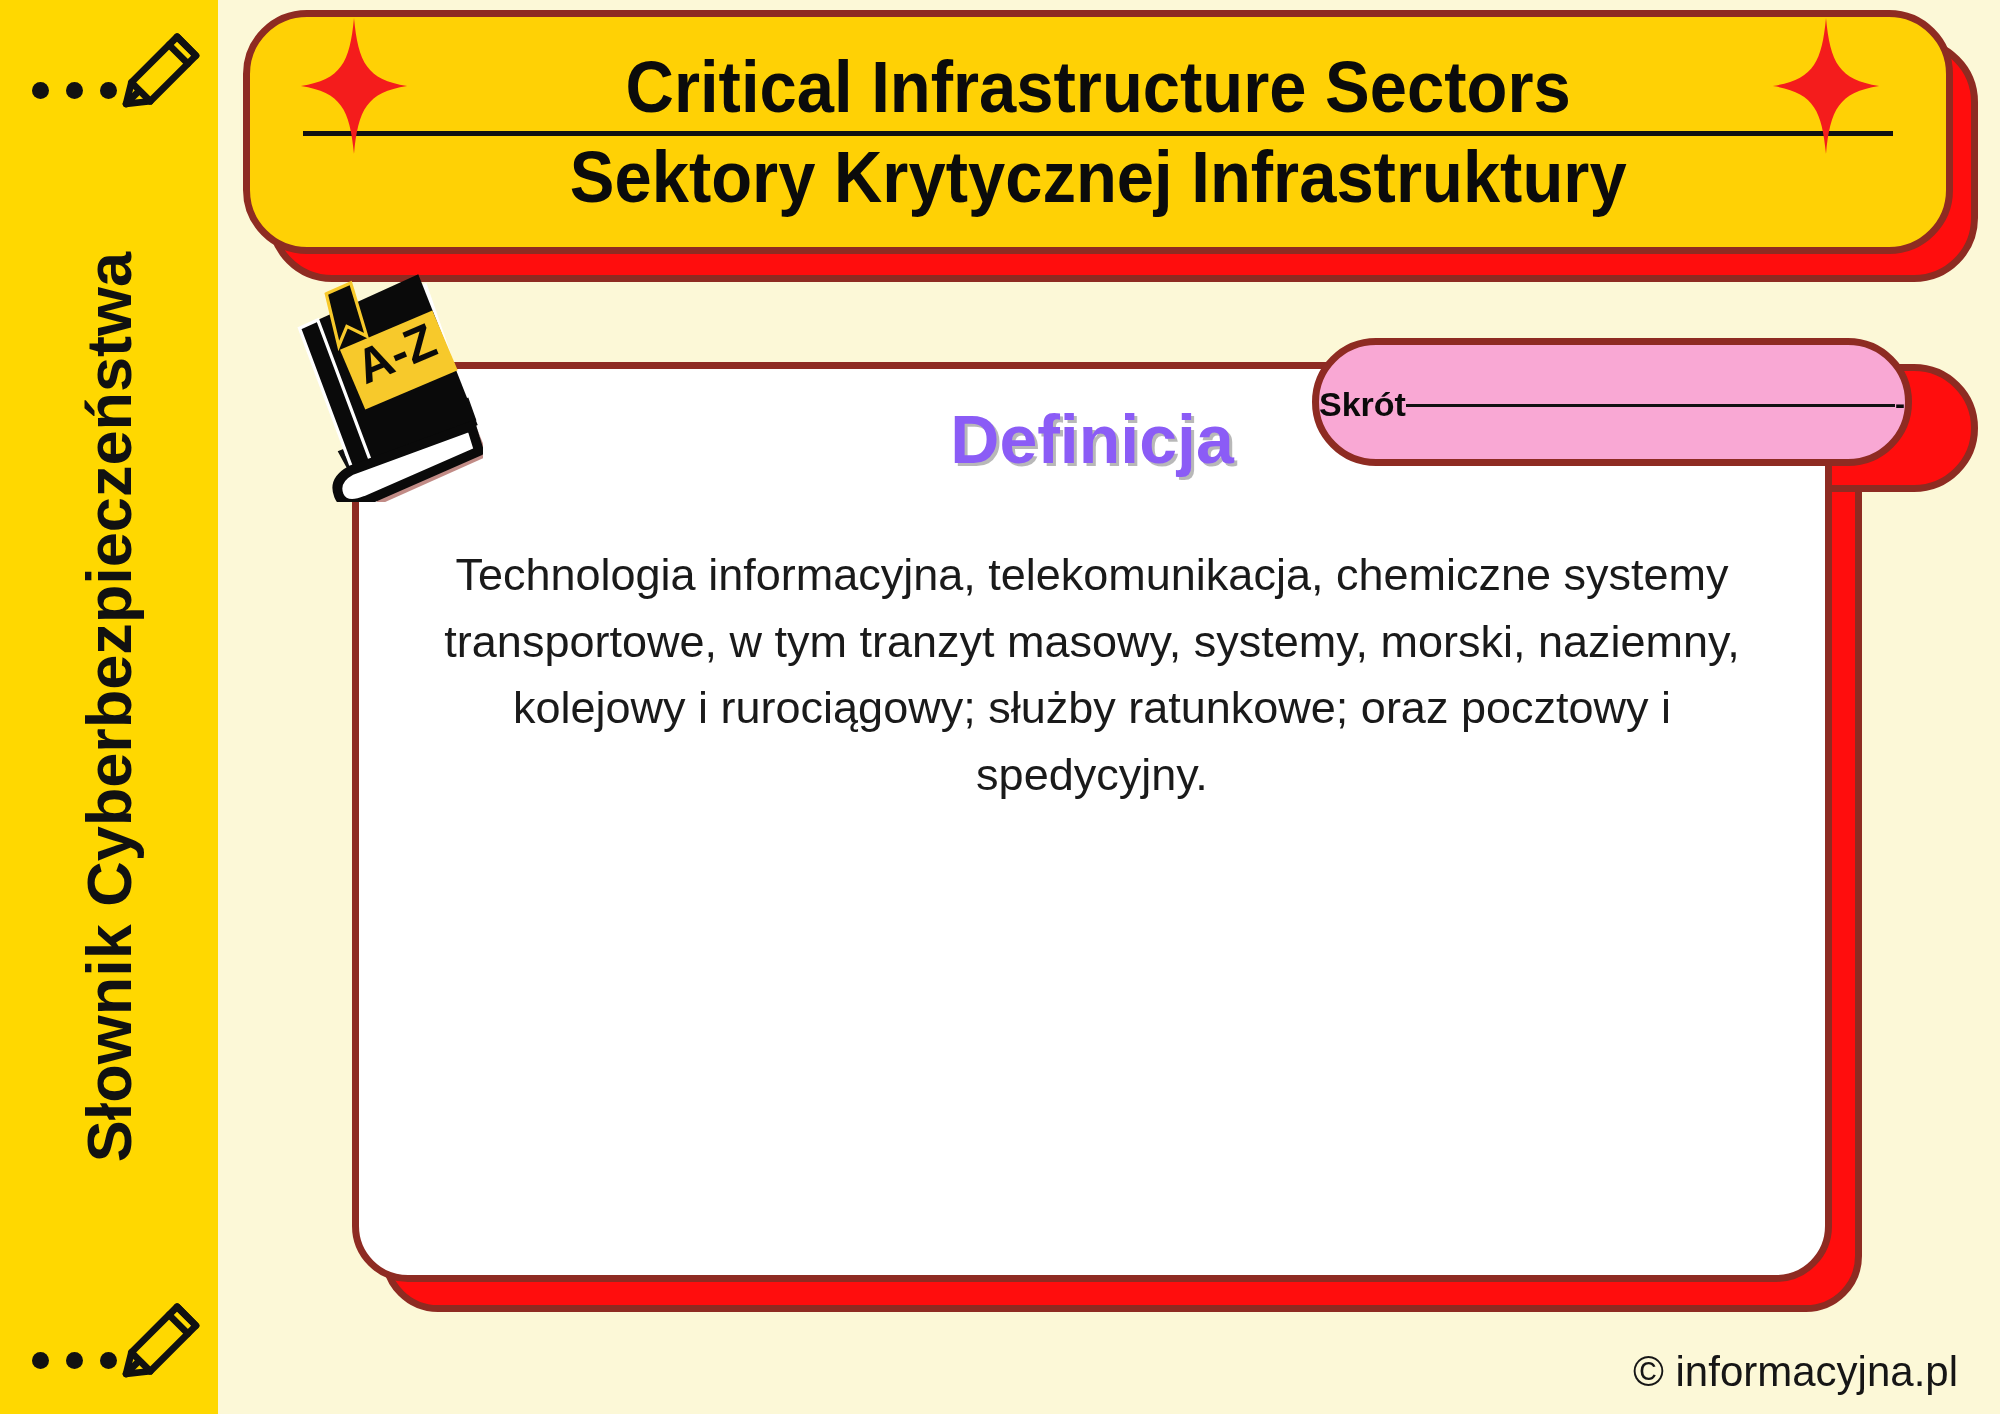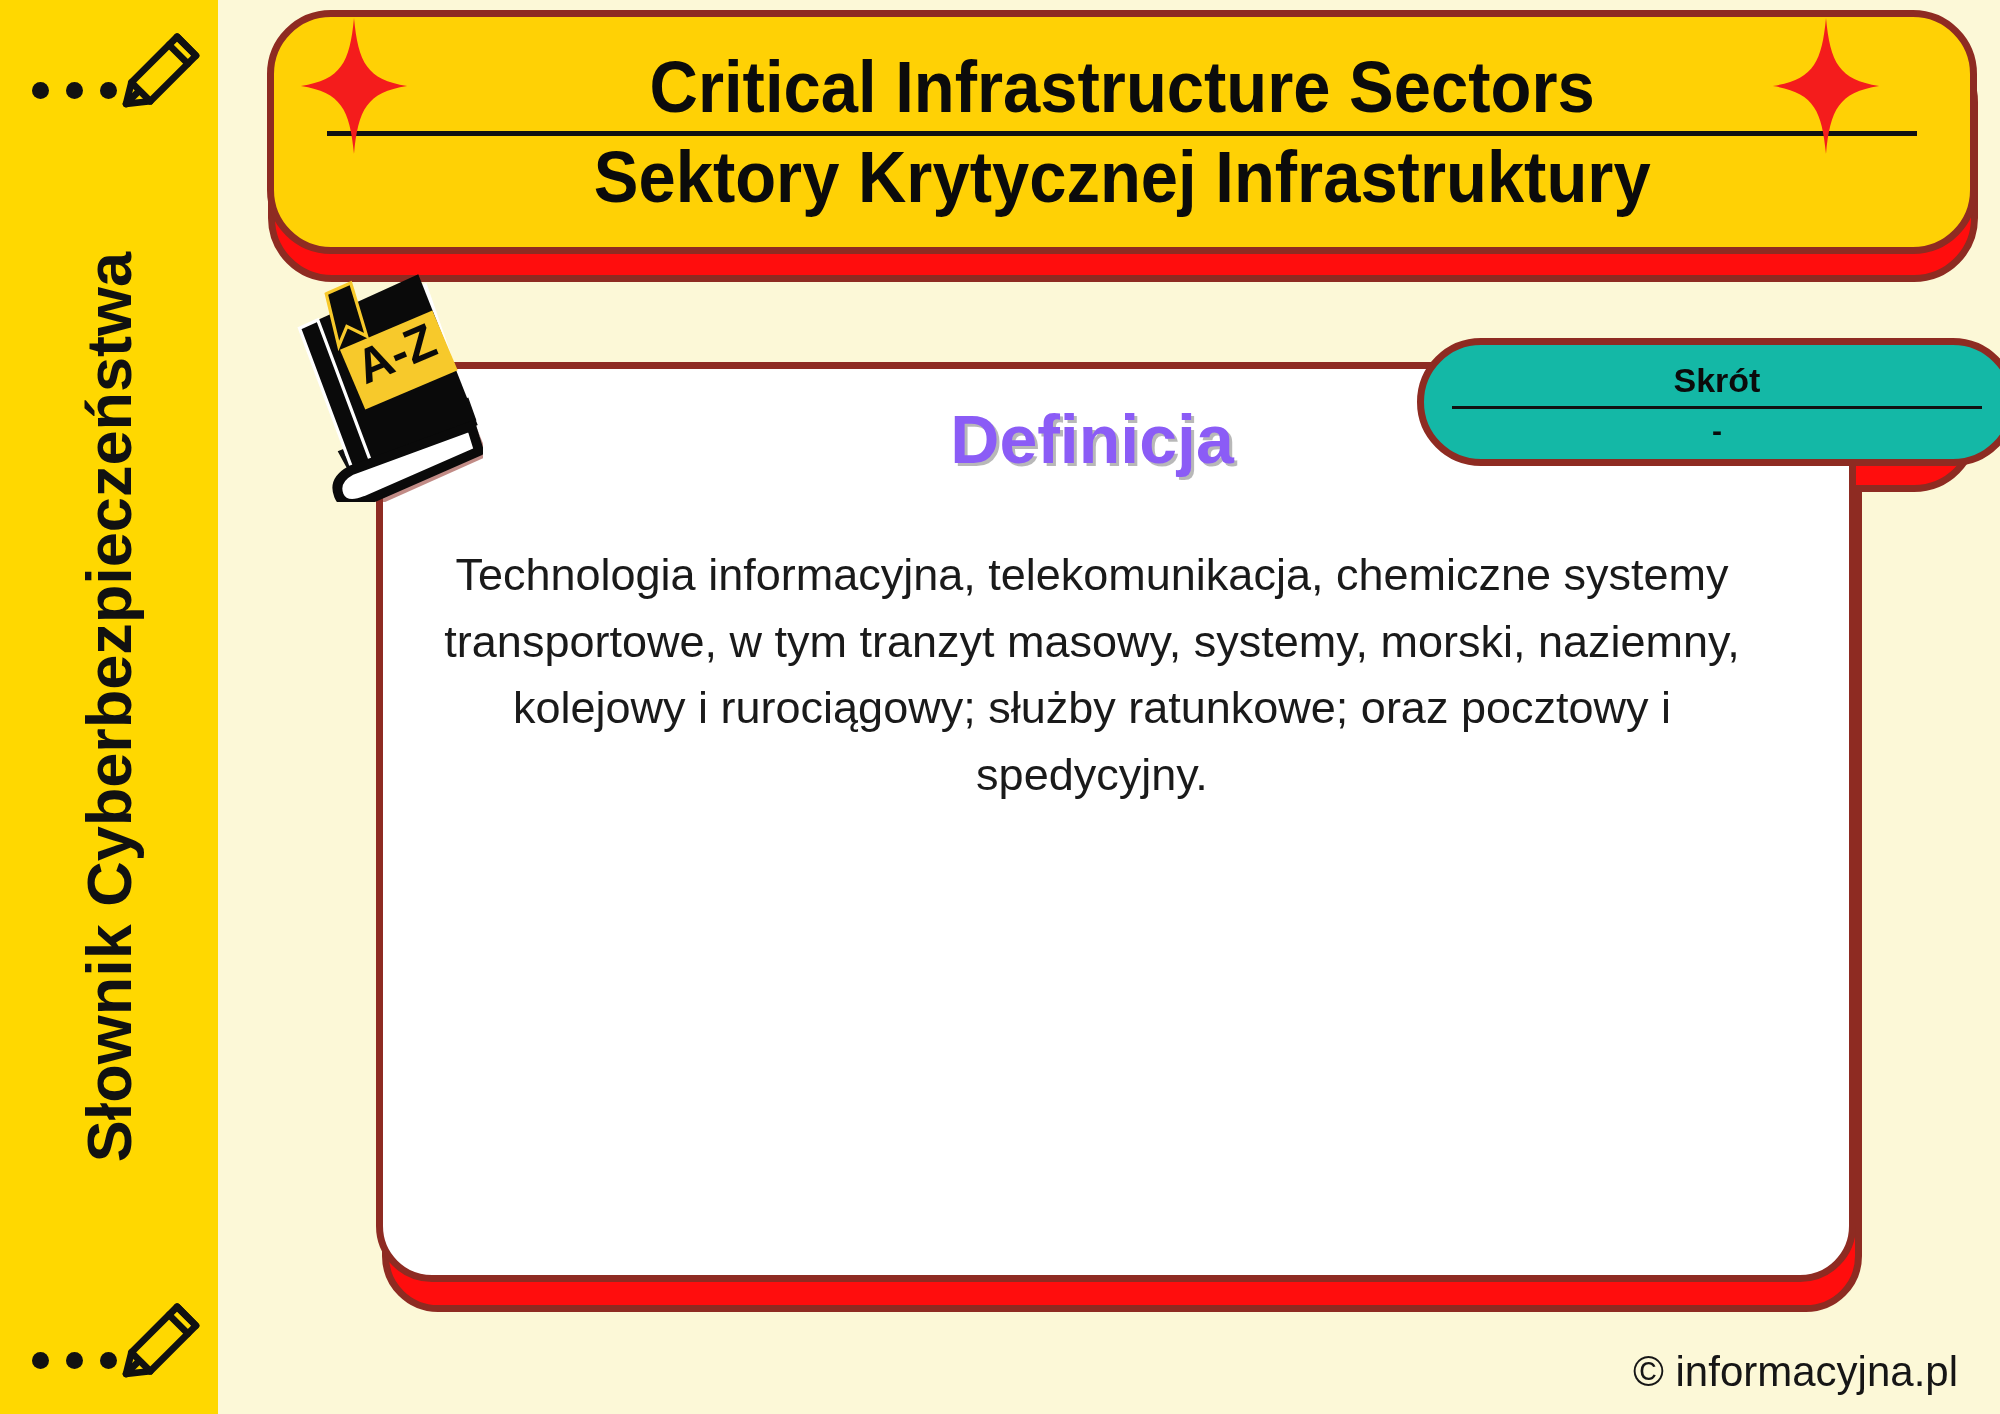--- a/index.html
+++ b/index.html
@@ -79,21 +79,20 @@
   .shadow-layer {
     position: absolute;
     background: #FF0D0D;
     border: 7px solid #8E2B22;
     box-sizing: border-box;
   }
   .front-layer {
     position: absolute;
     box-sizing: border-box;
     border: 7px solid #8E2B22;
-    margin-left: 24px;
   }
 
   
   #header-shadow {
     left: 268px; top: 38px;
     width: 1710px; height: 244px;
     border-radius: 64px;
   }
   #header-box {
     left: 243px; top: 10px;
@@ -129,27 +128,27 @@
   #star-left  { left: 300px;  top: 18px; }
   #star-right { left: 1772px; top: 18px; }
 
   
   #skrot-shadow {
     left: 1378px; top: 364px;
     width: 600px; height: 128px;
     border-radius: 64px;
   }
   #skrot-box {
-    left: 1393px; top: 338px;
+    left: 1312px; top: 338px;
     width: 600px; height: 128px;
     border-radius: 64px;
-    background: #14b8a6;
+    background: #f9a8d4;
     z-index: 6;
     display: flex;
-    flex-direction: column;
+    flex-direction: row;
     align-items: center;
     justify-content: center;
     padding-top: 4px;
   }
   .skrot-label {
     font-family: "Liberation Sans Narrow", "Liberation Sans", sans-serif;
     font-weight: bold;
     font-size: 34px;
     color: #0b0b0b;
     font-stretch: condensed;

